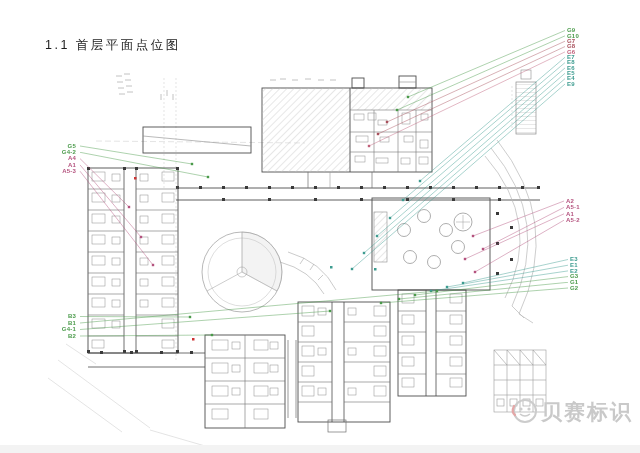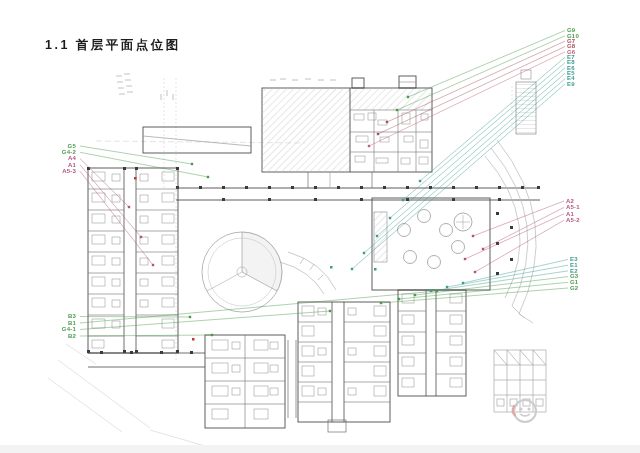--- a/index.html
+++ b/index.html
@@ -1,18 +1,18 @@
 <!DOCTYPE html>
 <html><head>
 <meta charset="utf-8">
 <style>
   html,body{margin:0;padding:0;background:#fff;}
   .stage{position:relative;width:640px;height:453px;background:#ffffff;overflow:hidden;
          font-family:"Liberation Sans",sans-serif;}
-  .title{position:absolute;left:45px;top:37px;font-size:12.5px;font-weight:bold;
+  .title{position:absolute;left:45px;top:37px;font-size:12.5px;font-weight:normal;
          letter-spacing:2.5px;color:#1c1c1c;white-space:nowrap;text-align:center;}
   .plan-svg{position:absolute;left:0;top:0;}
   .callout{position:absolute;font-size:6px;line-height:6px;white-space:nowrap;
            font-weight:bold;letter-spacing:.2px;}
   .wm-text{position:absolute;left:541px;top:398px;font-size:21px;font-weight:bold;
            color:#c9c9c9;letter-spacing:2px;white-space:nowrap;
            text-shadow:0.5px 0.5px 0 #ffffff;}
   .wm-logo{position:absolute;left:508px;top:396px;width:32px;height:30px;}
   .bottombar{position:absolute;left:0;top:445px;width:640px;height:8px;background:#f3f3f3;}
 </style>
@@ -490,15 +490,16 @@
 
   <div class="wm-logo">
     <svg width="32" height="30" viewBox="0 0 32 30">
       <circle cx="17" cy="15" r="11" fill="none" stroke="#cccccc" stroke-width="2"></circle>
       <path d="M7 19 Q3 16 6 10" stroke="#e4a7a7" fill="none" stroke-width="2.2" stroke-linecap="round"></path>
       <circle cx="13" cy="13" r="1.6" fill="#cccccc"></circle>
       <circle cx="21" cy="13" r="1.6" fill="#cccccc"></circle>
       <path d="M12 18 Q17 22 22 18" stroke="#cccccc" fill="none" stroke-width="1.6"></path>
     </svg>
   </div>
+  <div class="wm-text">贝赛标识</div>
 
   <div class="bottombar"></div>
 </div>
 
 </body></html>

